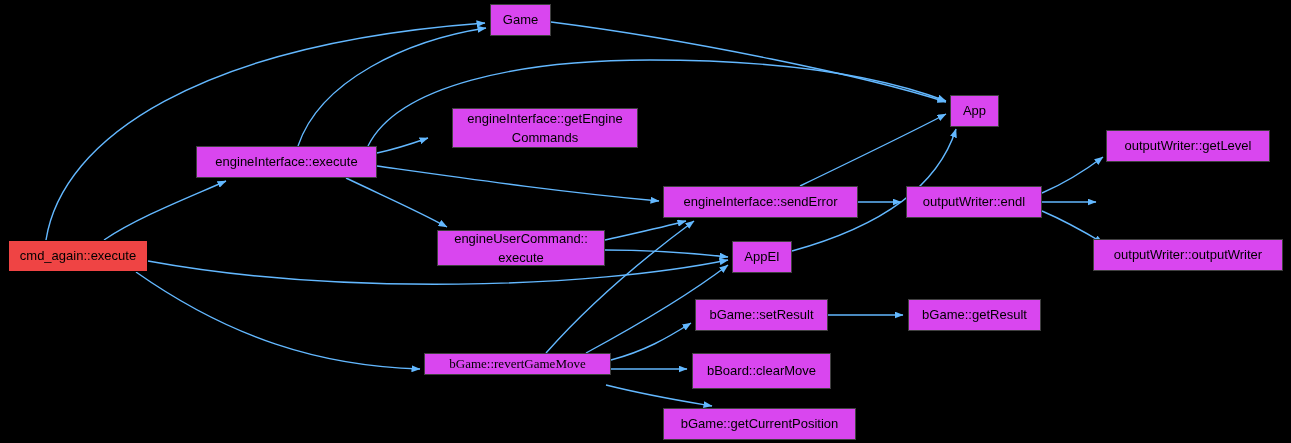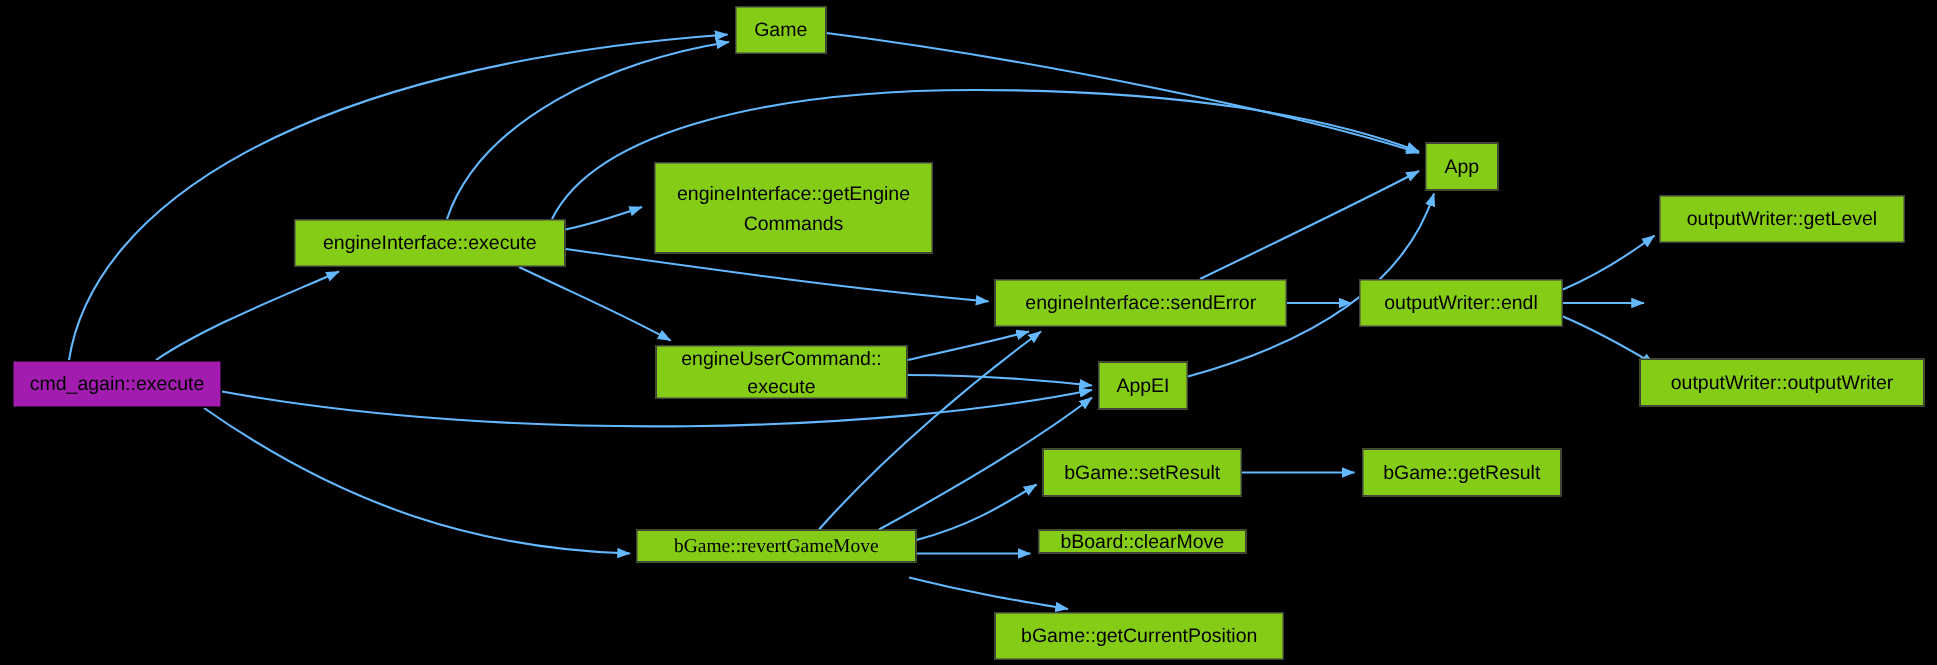--- a/index.html
+++ b/index.html
@@ -12,35 +12,35 @@
     font-family: "Liberation Sans", sans-serif;
   }
   #edge-layer {
     position: absolute;
     left: 0; top: 0;
     width: 1291px; height: 443px;
   }
   .node {
     position: absolute;
     box-sizing: border-box;
-    background: #84cc16;
+    background: #d946ef;
     border: 1.5px solid #404040;
     color: #000000;
     font-size: 13px;
     line-height: 1.5;
     display: flex;
     flex-direction: column;
     align-items: center;
     justify-content: center;
     text-align: center;
     white-space: nowrap;
     cursor: pointer;
   }
   .node.highlight {
-    background: #a21caf;
+    background: #ef4444;
     border-color: #000000;
   }
   .edge {
     fill: none;
     stroke-width: 1.4px;
   }
 </style>
 </head>
 <body>
 
@@ -85,21 +85,21 @@
   </div>
 
   <div class="node" style="left: 490px; top: 4px; width: 61px; height: 32px;">
     <div>Game</div>
   </div>
 
   <div class="node" style="left: 196px; top: 146px; width: 181px; height: 32px;">
     <div>engineInterface::execute</div>
   </div>
 
-  <div class="node" style="left: 436px; top: 108px; width: 186px; height: 61px;">
+  <div class="node" style="left: 452px; top: 108px; width: 186px; height: 40px;">
     <div>engineInterface::getEngine</div>
     <div>Commands</div>
   </div>
 
   <div class="node" style="left: 437px; top: 230px; width: 168px; height: 36px;">
     <div>engineUserCommand::</div>
     <div>execute</div>
   </div>
 
   <div class="node" style="left: 663px; top: 186px; width: 195px; height: 32px;">
@@ -132,21 +132,21 @@
   </div>
 
   <div class="node" style="left: 908px; top: 299px; width: 133px; height: 32px;">
     <div>bGame::getResult</div>
   </div>
 
   <div class="node" style="left: 424px; top: 353px; width: 187px; height: 22px; font-family: Liberation Serif, serif;">
     <div>bGame::revertGameMove</div>
   </div>
 
-  <div class="node" style="left: 692px; top: 353px; width: 139px; height: 16px;">
+  <div class="node" style="left: 692px; top: 353px; width: 139px; height: 36px;">
     <div>bBoard::clearMove</div>
   </div>
 
   <div class="node" style="left: 663px; top: 408px; width: 193px; height: 32px;">
     <div>bGame::getCurrentPosition</div>
   </div>
 
 </div>
 
 </body></html>

